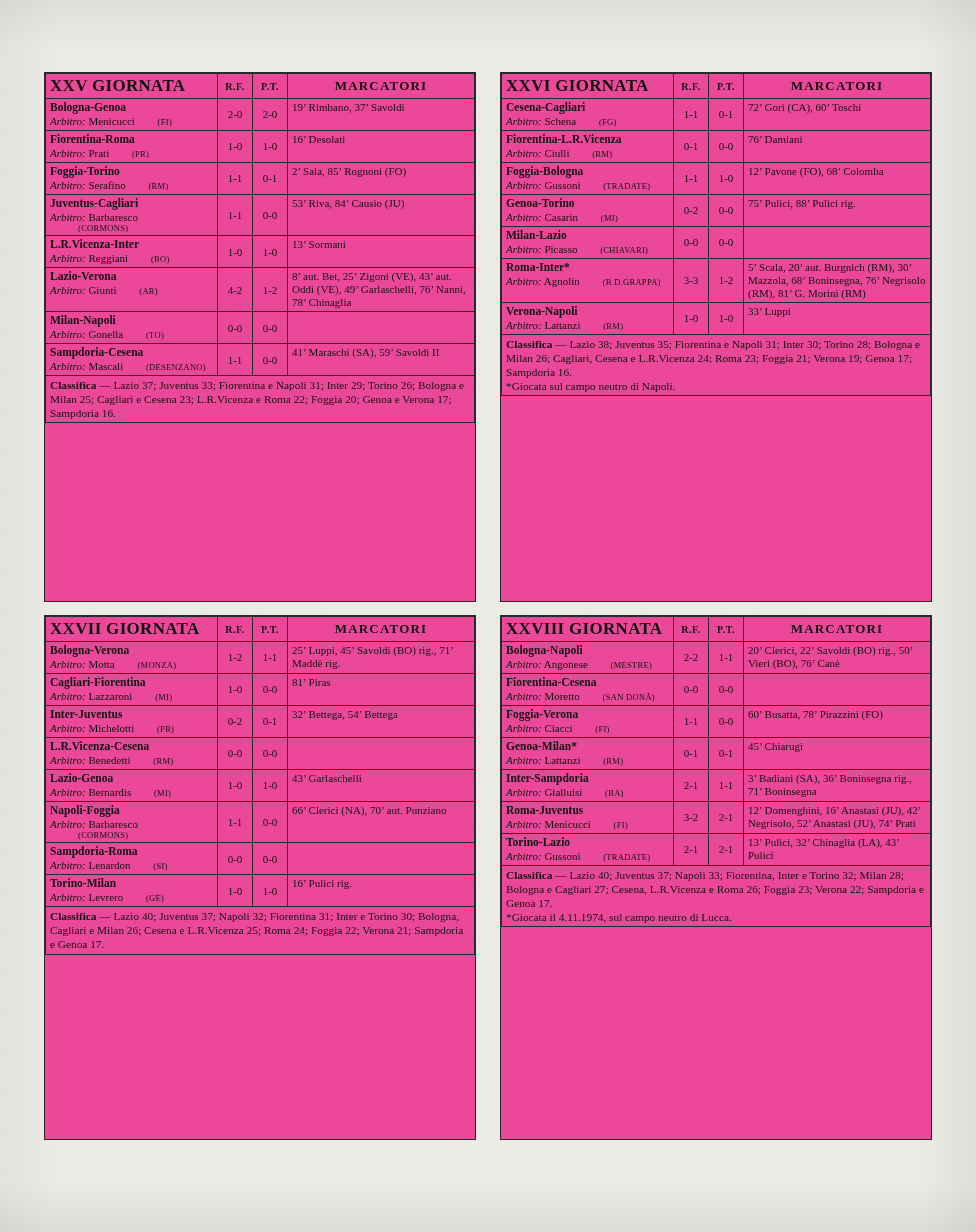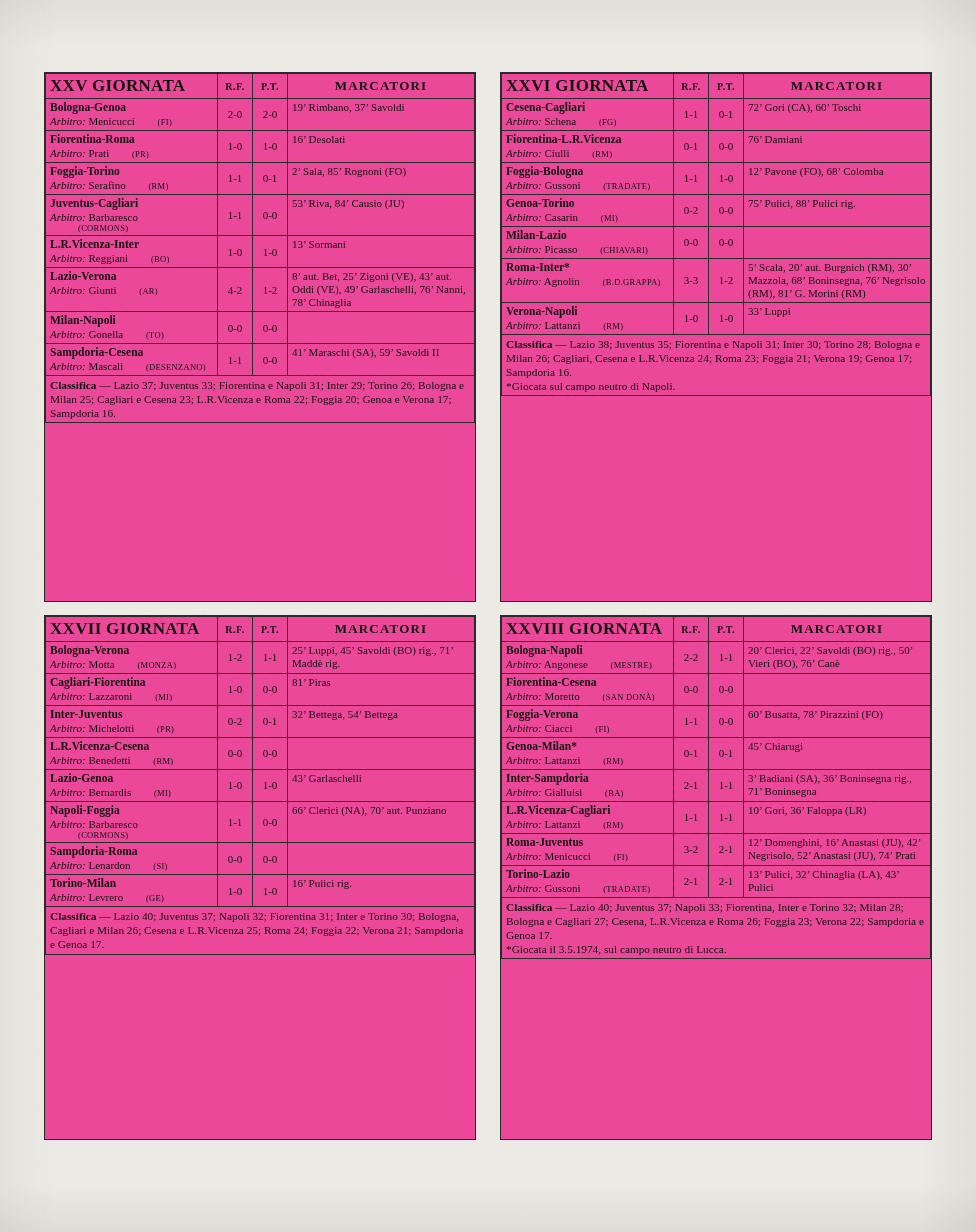--- a/index.html
+++ b/index.html
@@ -503,49 +503,40 @@
           <td class="match">
             <span class="team">Inter-Sampdoria</span>
             <span class="ref"><i>Arbitro:</i> <span>Gialluisi</span> <span class="small-caps">(BA)</span></span>
           </td>
           <td class="rf">2-1</td>
           <td class="pt">1-1</td>
           <td class="scorers">3’ Badiani (SA), 36’ Boninsegna rig., 71’ Boninsegna</td>
         </tr>
         <tr>
           <td class="match">
-            <span class="team">L.R.Vicenza-Cagliari</span>
-            <span class="ref"><i>Arbitro:</i> <span>Lattanzi</span> <span class="small-caps">(RM)</span></span>
-          </td>
-          <td class="rf">1-1</td>
-          <td class="pt">1-1</td>
-          <td class="scorers">10’ Gori, 36’ Faloppa (LR)</td>
-        </tr>
-        <tr>
-          <td class="match">
             <span class="team">Roma-Juventus</span>
             <span class="ref"><i>Arbitro:</i> <span>Menicucci</span> <span class="small-caps">(FI)</span></span>
           </td>
           <td class="rf">3-2</td>
           <td class="pt">2-1</td>
           <td class="scorers">12’ Domenghini, 16’ Anastasi (JU), 42’ Negrisolo, 52’ Anastasi (JU), 74’ Prati</td>
         </tr>
         <tr>
           <td class="match">
             <span class="team">Torino-Lazio</span>
             <span class="ref"><i>Arbitro:</i> <span>Gussoni</span> <span class="small-caps">(TRADATE)</span></span>
           </td>
           <td class="rf">2-1</td>
           <td class="pt">2-1</td>
           <td class="scorers">13’ Pulici, 32’ Chinaglia (LA), 43’ Pulici</td>
         </tr>
         <tr>
           <td class="classifica" colspan="4">
             <b>Classifica</b>
             <span>— Lazio 40; Juventus 37; Napoli 33; Fiorentina, Inter e Torino 32; Milan 28; Bologna e Cagliari 27; Cesena, L.R.Vicenza e Roma 26; Foggia 23; Verona 22; Sampdoria e Genoa 17.</span>
-            <span class="note">*Giocata il 3.5.1974, sul campo neutro di Lucca.</span>
+            <span class="note">*Giocata il 4.11.1974, sul campo neutro di Lucca.</span>
           </td>
         </tr>
       </tbody>
         </table>
     </div>
   </div>
 </div>
 
 </body></html>

